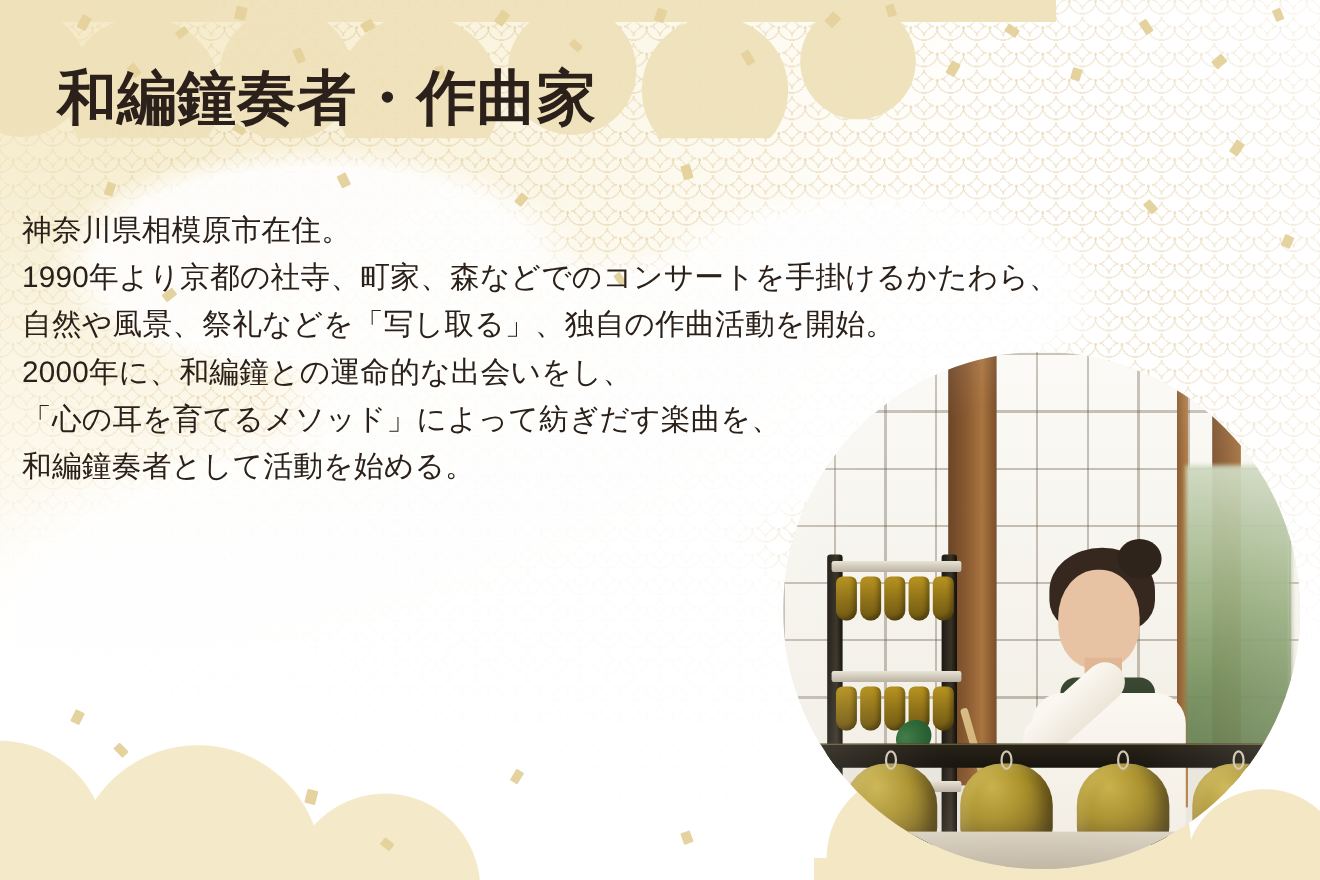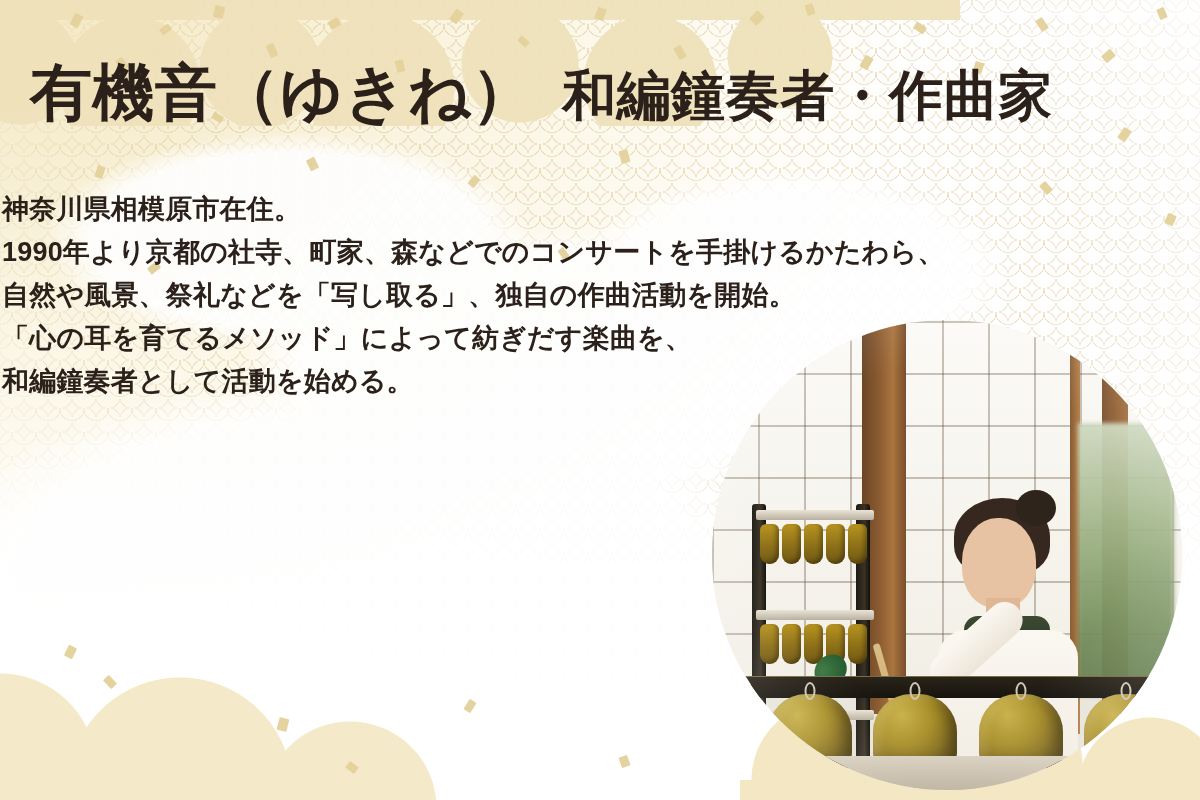--- a/index.html
+++ b/index.html
@@ -124,26 +124,25 @@
     position:absolute;left:30px;top:62px;
     display:flex;align-items:baseline;gap:6px;white-space:nowrap;
     color:#2b211a;
     font-weight:bold;
     letter-spacing:.5px;
   }
   .headline .main{font-size:62px;line-height:1;}
   .headline .sub{font-size:54px;line-height:1;margin-left:22px;}
 
   .bio{
-    position:absolute;left:2px;top:188px;width:1120px;
+    position:absolute;left:20px;top:188px;width:1120px;
     color:#2b211a;
     font-size:27px;
     line-height:43px;
     letter-spacing:.2px;
-    font-weight:bold;
   }
   .bio .bio-line{display:block;white-space:nowrap;}
 
   
   .photo-circle{
     position:absolute;right:18px;bottom:10px;
     width:470px;height:470px;border-radius:50%;
     overflow:hidden;
     box-shadow:0 0 0 0 rgba(0,0,0,0);
   }
@@ -318,28 +317,28 @@
   <div class="confetti" style="left:150px;top:262px;width:8px;height:12px;transform:rotate(52deg);"></div>
   <div class="confetti" style="left:560px;top:248px;width:7px;height:11px;transform:rotate(-36deg);"></div>
   <div class="confetti" style="left:66px;top:646px;width:9px;height:12px;transform:rotate(26deg);"></div>
   <div class="confetti" style="left:106px;top:676px;width:8px;height:12px;transform:rotate(-44deg);"></div>
   <div class="confetti" style="left:278px;top:718px;width:10px;height:13px;transform:rotate(14deg);"></div>
   <div class="confetti" style="left:348px;top:762px;width:8px;height:11px;transform:rotate(-52deg);"></div>
   <div class="confetti" style="left:466px;top:700px;width:8px;height:12px;transform:rotate(32deg);"></div>
   <div class="confetti" style="left:620px;top:756px;width:9px;height:11px;transform:rotate(-20deg);"></div>
 
   <div class="headline">
-    <span class="main">有機音（ゆきね）</span>
     <span class="sub">和編鐘奏者・作曲家</span>
   </div>
 
   <div class="bio">
     <span class="bio-line">神奈川県相模原市在住。</span>
     <span class="bio-line">1990年より京都の社寺、町家、森などでのコンサートを手掛けるかたわら、</span>
     <span class="bio-line">自然や風景、祭礼などを「写し取る」、独自の作曲活動を開始。</span>
+    <span class="bio-line">2000年に、和編鐘との運命的な出会いをし、</span>
     <span class="bio-line">「心の耳を育てるメソッド」によって紡ぎだす楽曲を、</span>
     <span class="bio-line">和編鐘奏者として活動を始める。</span>
   </div>
 
   <div class="photo-circle">
     <div class="photo-inner">
       <div class="room"></div>
       <div class="shoji"></div>
       <div class="pillar p1"></div>
       <div class="pillar p2"></div>

